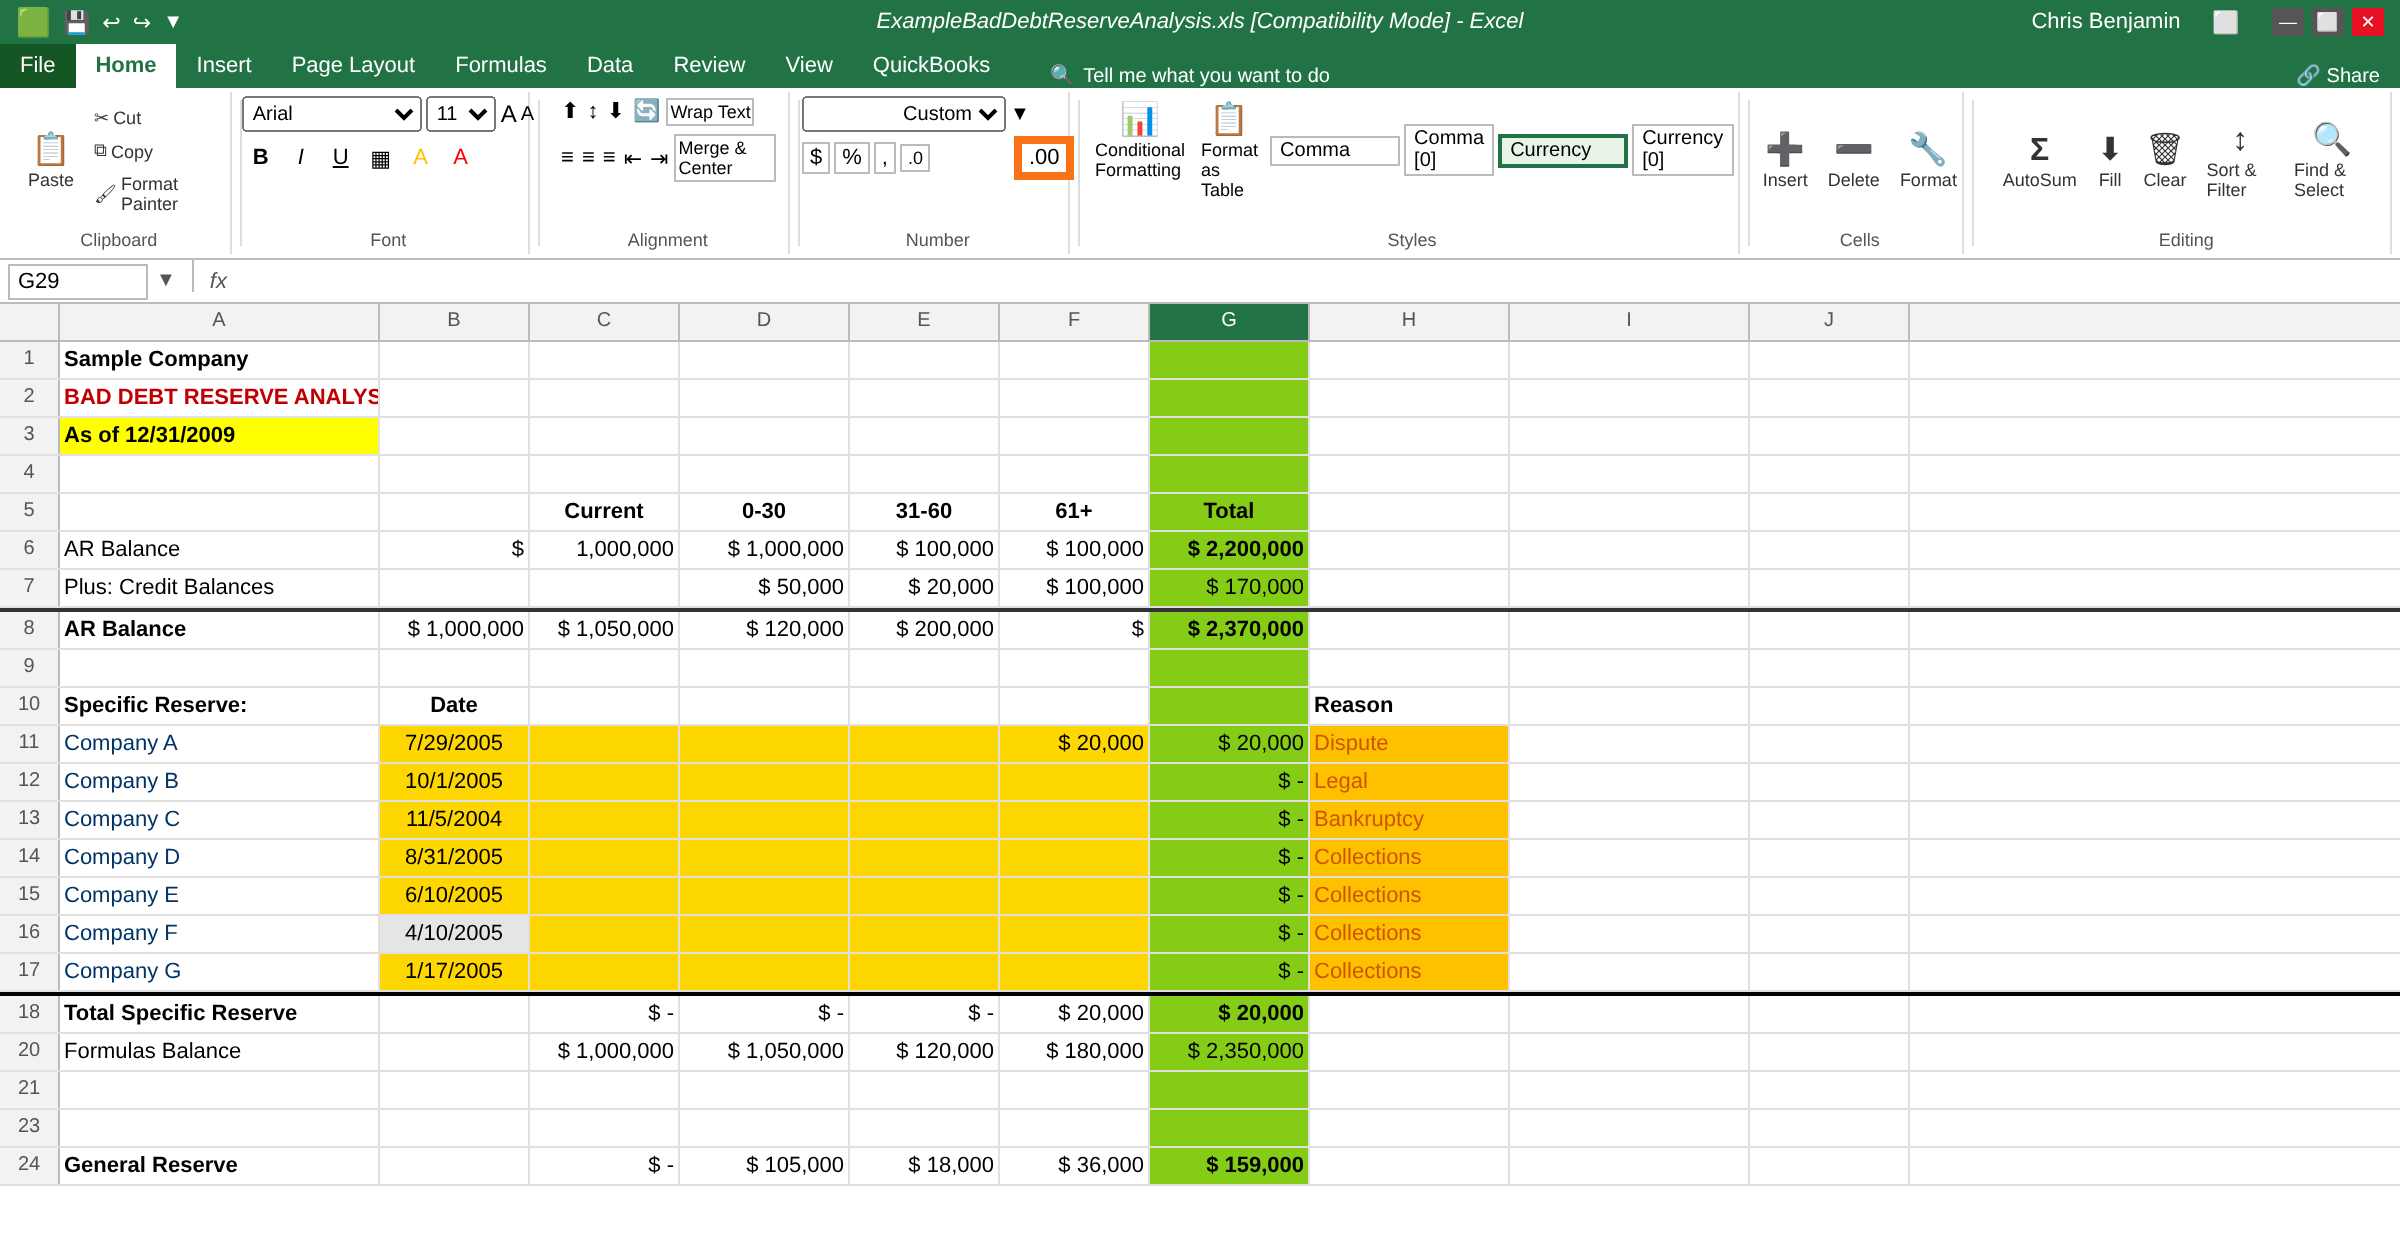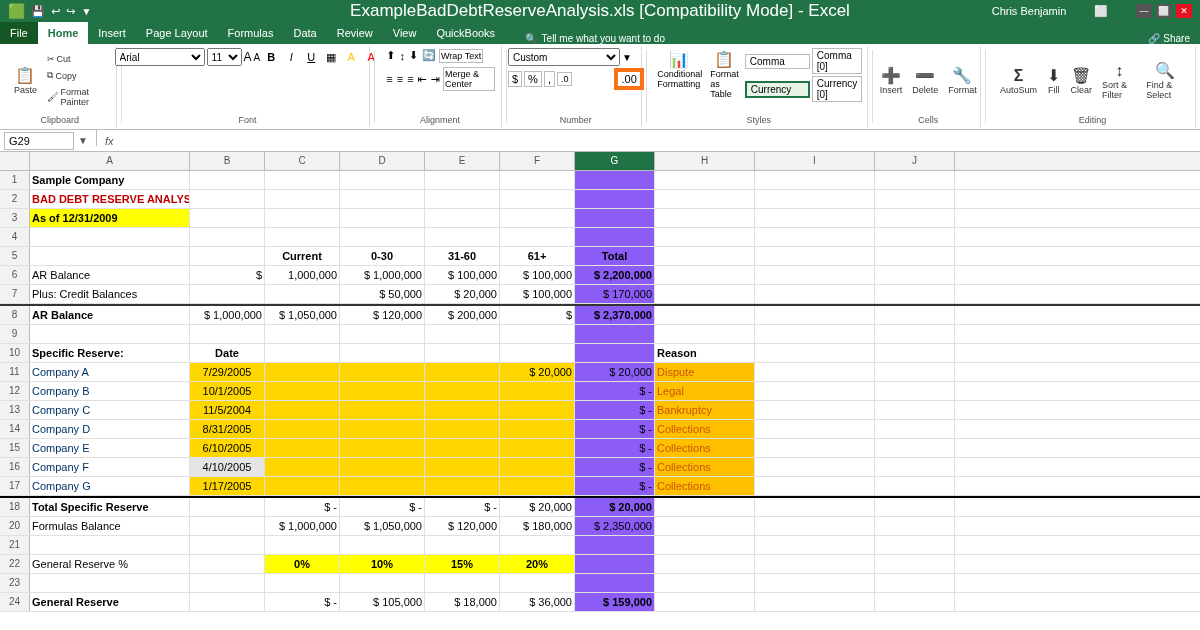--- a/index.html
+++ b/index.html
@@ -10,22 +10,22 @@
       background: #217346;
       color: white;
       height: 22px;
       display: flex;
       align-items: center;
       justify-content: space-between;
       padding: 0 8px;
       font-size: 11px;
     }
     #titlebar .left { display: flex; align-items: center; gap: 6px; }
-    #titlebar .center { position: absolute; left: 50%; transform: translateX(-50%); font-size: 17px; }
-    #titlebar .right { display: flex; align-items: center; gap: 28px; }
+    #titlebar .center { position: absolute; left: 50%; transform: translateX(-50%); font-size: 11px; font-style: italic; }
+    #titlebar .right { display: flex; align-items: center; gap: 16px; }
     #titlebar .win-buttons { display: flex; gap: 4px; }
     #titlebar .win-btn { width: 16px; height: 14px; background: #555; color: white; font-size: 9px; display: flex; align-items: center; justify-content: center; cursor: pointer; }
     #titlebar .win-btn.close { background: #e81123; }
 
     
     #ribbon {
       background: #217346;
       display: flex;
       flex-direction: column;
     }
@@ -171,21 +171,21 @@
     }
     .cell {
       border-right: 1px solid #e0e0e0;
       padding: 0 2px;
       height: 18px;
       line-height: 18px;
       font-size: 11px;
       overflow: hidden;
       white-space: nowrap;
     }
-    .cell.active-col { background: #8b5cf6; }
+    .cell.active-col { background: #84cc16; }
 
     
     .col-a { width: 160px; min-width: 160px; }
     .col-b { width: 75px; min-width: 75px; }
     .col-c { width: 75px; min-width: 75px; }
     .col-d { width: 85px; min-width: 85px; }
     .col-e { width: 75px; min-width: 75px; }
     .col-f { width: 75px; min-width: 75px; }
     .col-g { width: 80px; min-width: 80px; }
     .col-h { width: 100px; min-width: 100px; }
@@ -209,21 +209,21 @@
     .number-group { min-width: 100px; }
     .styles-group { min-width: 150px; }
     .cells-group { min-width: 90px; }
     .editing-group { min-width: 110px; }
 
     .font-row { display: flex; align-items: center; gap: 2px; margin-bottom: 2px; }
     .font-select { width: 90px; font-size: 10px; height: 18px; }
     .font-size-select { width: 35px; font-size: 10px; height: 18px; }
     .font-btn { width: 18px; height: 18px; font-size: 11px; display: flex; align-items: center; justify-content: center; border: 1px solid transparent; cursor: pointer; }
 
-    .number-select { width: 112px; font-size: 10px; height: 18px; }
+    .number-select { width: 102px; font-size: 10px; height: 18px; text-align: right; }
     .number-row { display: flex; gap: 2px; align-items: center; }
 
     .autosum-btn { font-size: 14px; font-weight: bold; color: #333; }
     
     
     #main-content {
       display: flex;
       flex-direction: column;
       height: calc(630px - 22px - 88px - 22px);
     }
@@ -293,21 +293,21 @@
               <span>Format Painter</span>
           </div>
         </div>
       </div>
       <div class="ribbon-group-label">Clipboard</div>
     </div>
 
     <div class="ribbon-divider"></div>
 
     <div class="ribbon-group font-group">
-      <div class="ribbon-group-content" style="flex-direction:row; align-items:flex-start;">
+      <div class="ribbon-group-content" style="flex-direction:column; align-items:flex-start;">
         <div class="font-row">
           <select class="font-select">
             <option>Arial</option>
           </select>
           <select class="font-size-select">
             <option>11</option>
           </select>
           <span style="font-size:12px; cursor:pointer;">A</span>
           <span style="font-size:10px; cursor:pointer;">A</span>
         </div>
@@ -379,21 +379,21 @@
       <div class="ribbon-group-content" style="flex-direction:column; gap:2px;">
         <div style="display:flex; gap:4px;">
           <div style="display:flex; flex-direction:column; align-items:center; font-size:9px; cursor:pointer; padding:2px;">
             <span style="font-size:16px;">📊</span>
             <span>Conditional<br>Formatting</span>
           </div>
           <div style="display:flex; flex-direction:column; align-items:center; font-size:9px; cursor:pointer; padding:2px;">
             <span style="font-size:16px;">📋</span>
             <span>Format as<br>Table</span>
           </div>
-          <div style="display:flex; flex-direction:column; gap:2px;">
+          <div style="display:flex; flex-direction:row; gap:2px;">
             <div style="display:flex; gap:2px; align-items:center;">
               <span style="border:1px solid #bbb; padding:1px 4px; font-size:10px; cursor:pointer; min-width:65px; background:white;">Comma</span>
               <span style="border:1px solid #bbb; padding:1px 4px; font-size:10px; cursor:pointer; background:white;">Comma [0]</span>
             </div>
             <div style="display:flex; gap:2px; align-items:center;">
               <span style="border:2px solid #217346; padding:1px 4px; font-size:10px; cursor:pointer; min-width:65px; background:#e8f4e8;">Currency</span>
               <span style="border:1px solid #bbb; padding:1px 4px; font-size:10px; cursor:pointer; background:white;">Currency [0]</span>
             </div>
           </div>
         </div>
@@ -752,33 +752,20 @@
         <div class="cell col-c"></div>
         <div class="cell col-d"></div>
         <div class="cell col-e"></div>
         <div class="cell col-f"></div>
         <div class="cell col-g active-col"></div>
         <div class="cell col-h"></div>
         <div class="cell col-i"></div>
         <div class="cell col-j"></div>
       </div>
 
-      <div class="spreadsheet-row">
-        <div class="row-num">22</div>
-        <div class="cell col-a">General Reserve %</div>
-        <div class="cell col-b"></div>
-        <div class="cell col-c text-center bold" style="background:#FFFF00;">0%</div>
-        <div class="cell col-d text-center bold" style="background:#FFFF00;">10%</div>
-        <div class="cell col-e text-center bold" style="background:#FFFF00;">15%</div>
-        <div class="cell col-f text-center bold" style="background:#FFFF00;">20%</div>
-        <div class="cell col-g active-col"></div>
-        <div class="cell col-h"></div>
-        <div class="cell col-i"></div>
-        <div class="cell col-j"></div>
-      </div>
 
       <div class="spreadsheet-row">
         <div class="row-num">23</div>
         <div class="cell col-a"></div>
         <div class="cell col-b"></div>
         <div class="cell col-c"></div>
         <div class="cell col-d"></div>
         <div class="cell col-e"></div>
         <div class="cell col-f"></div>
         <div class="cell col-g active-col"></div>

